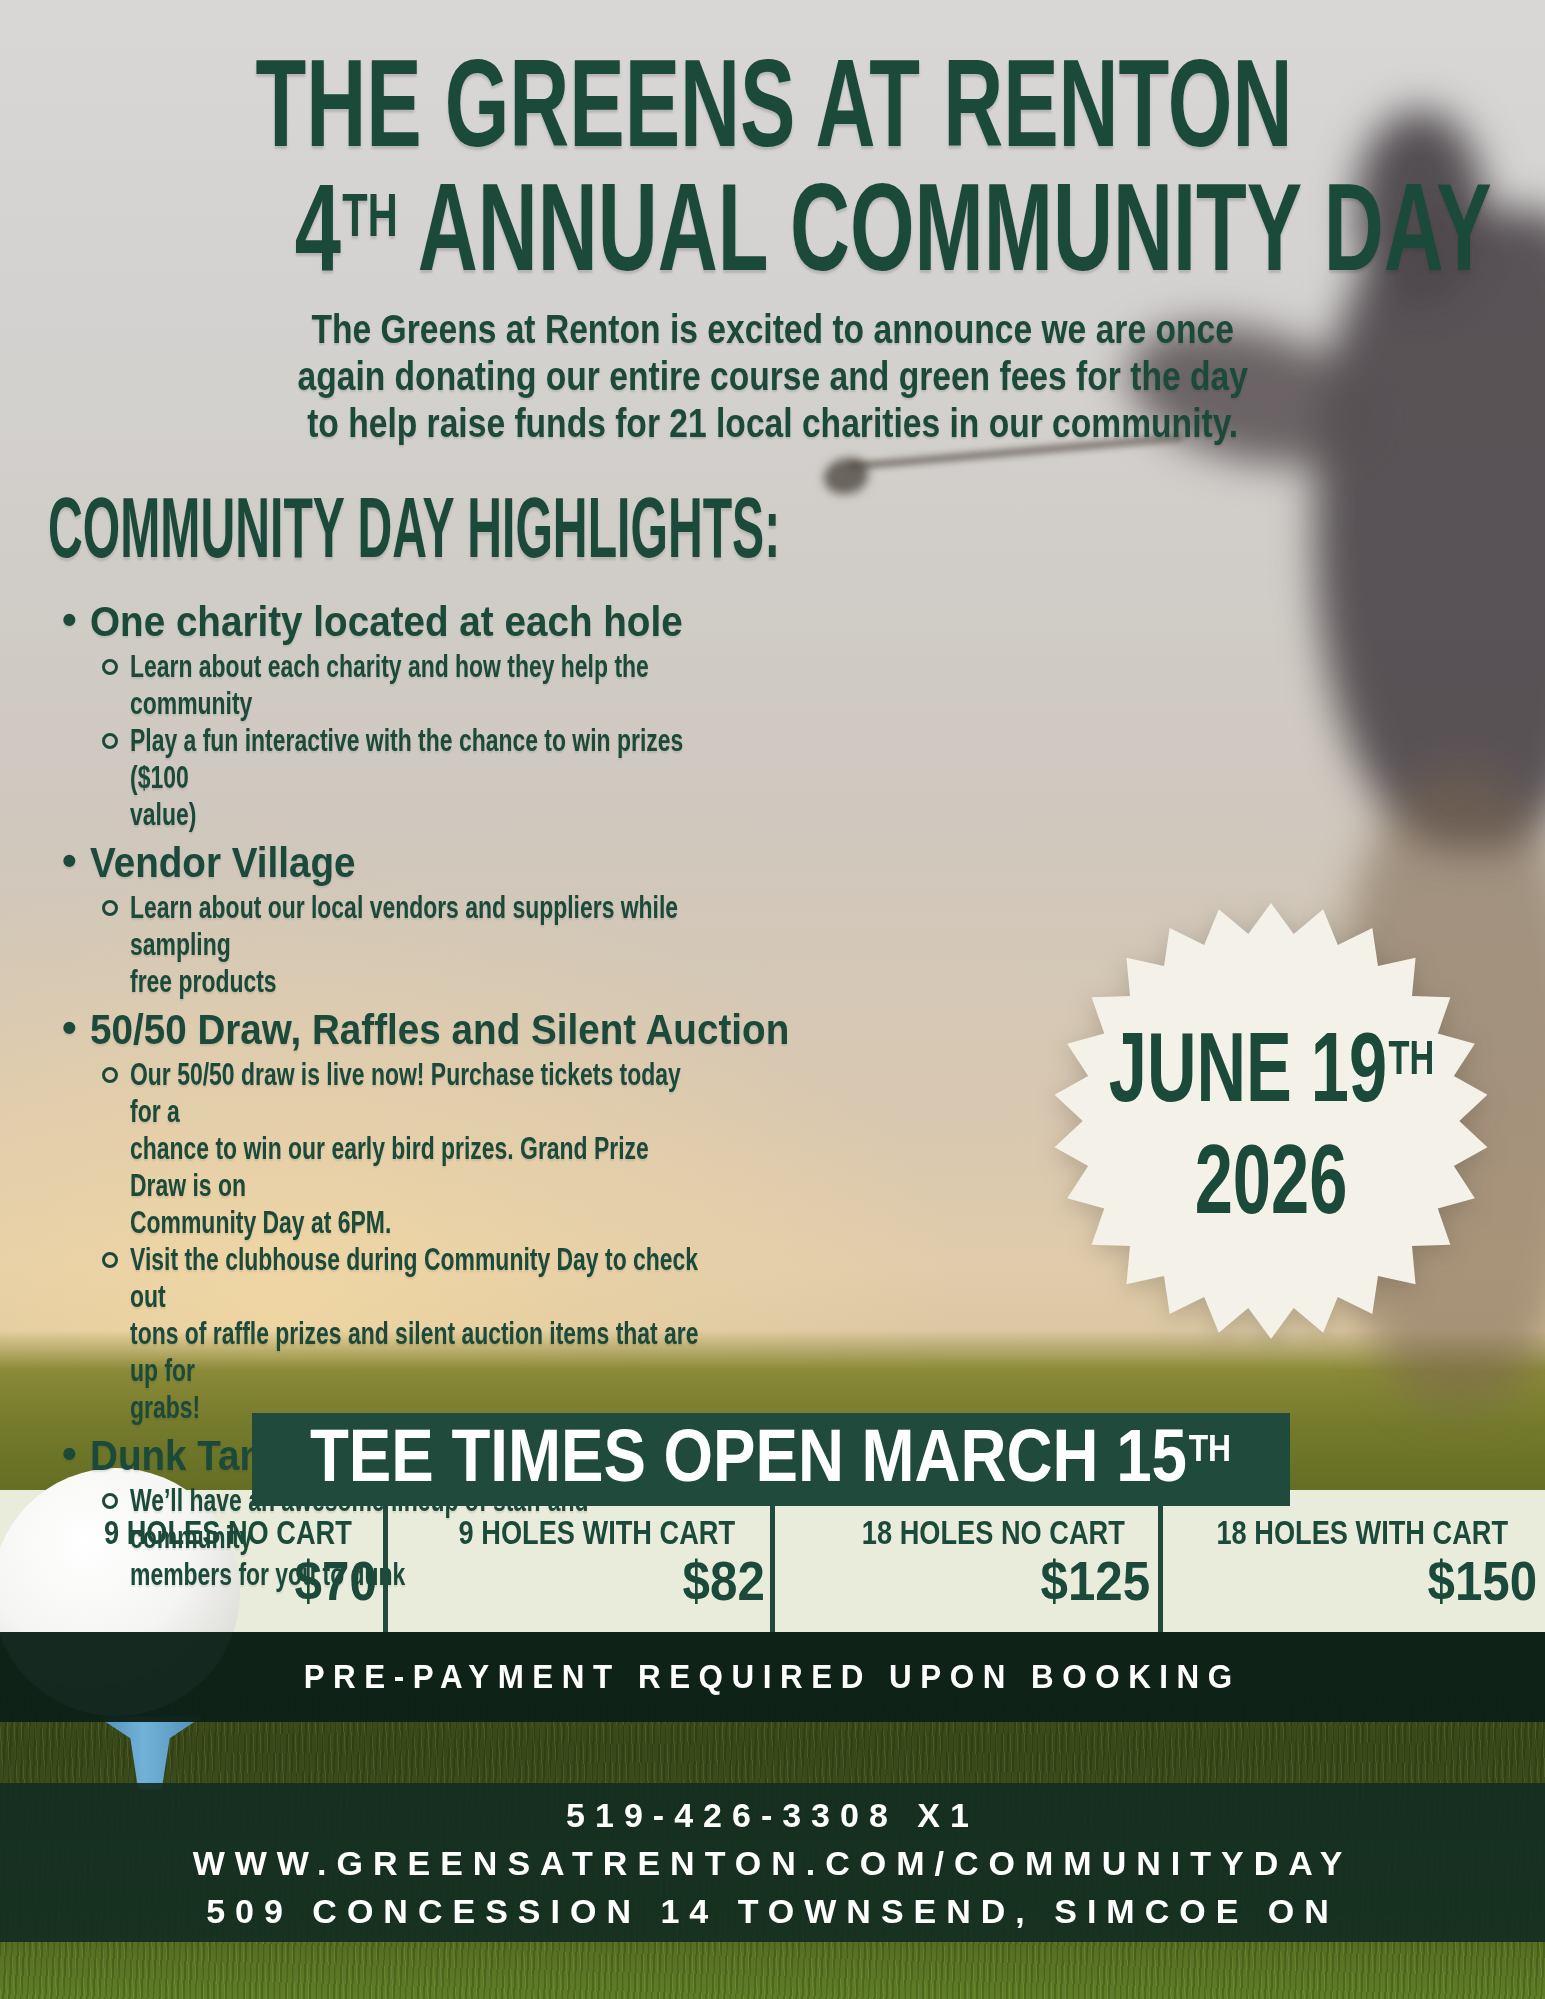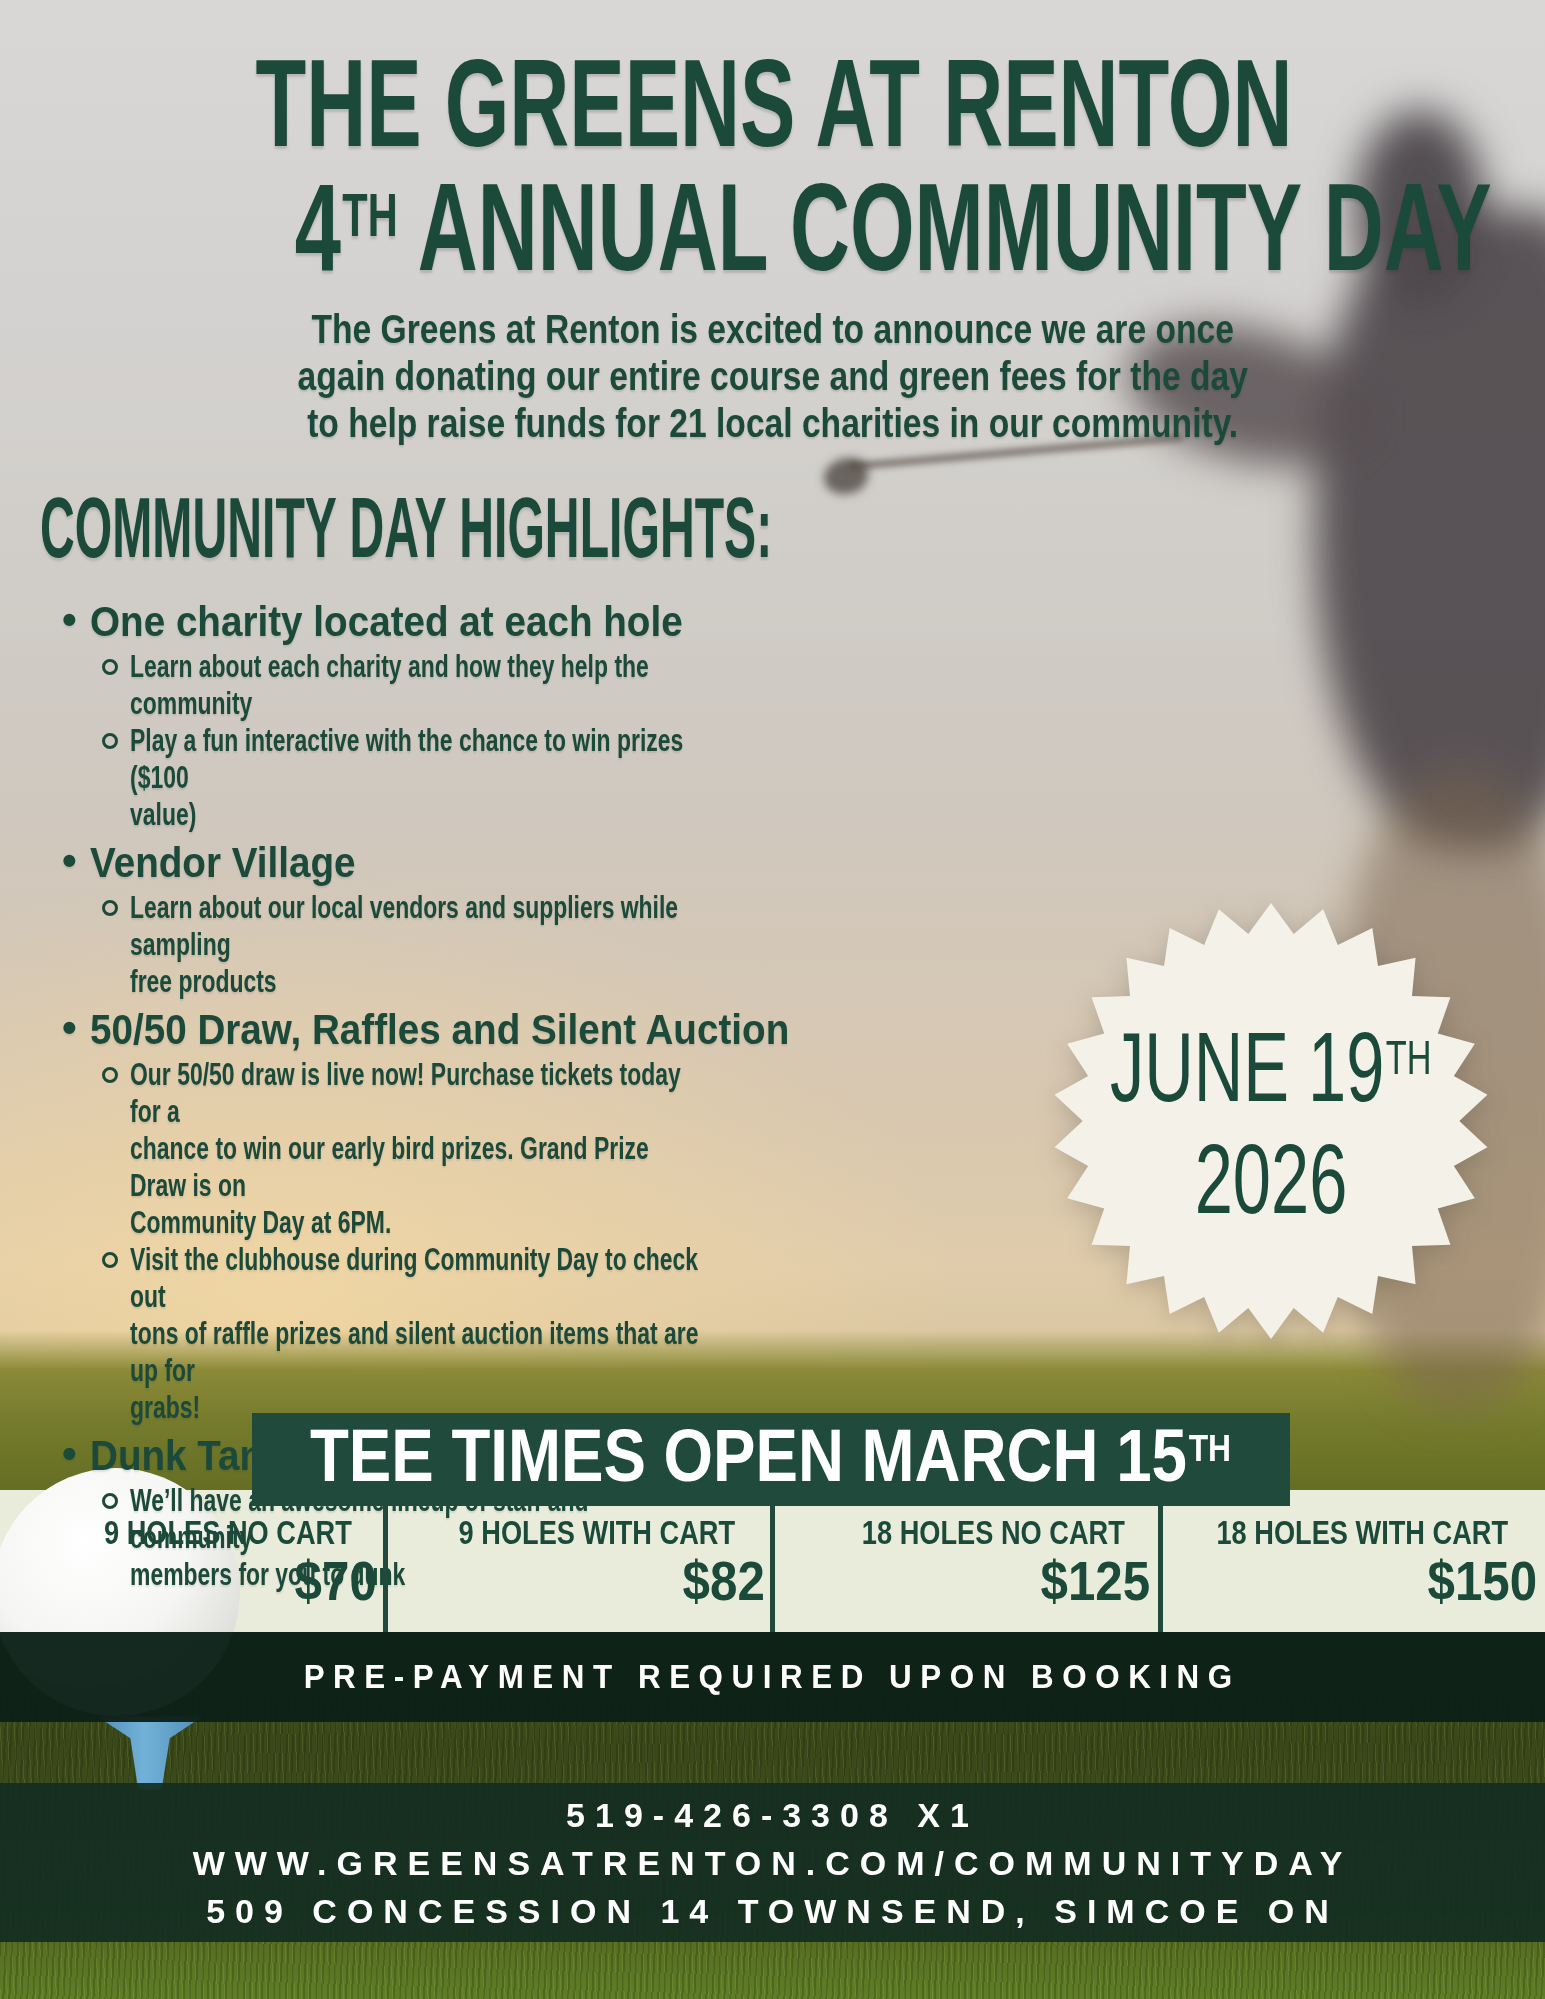--- a/index.html
+++ b/index.html
@@ -59,35 +59,35 @@
   .cx86{transform:scaleX(.86);} .cx88{transform:scaleX(.88);} .cx92{transform:scaleX(.92);}
   .cx95{transform:scaleX(.95);}
   sup { font-size:0.5em; line-height:0; position:relative; vertical-align:baseline; top:-0.55em; margin-left:2px; }
   
   .title-line1 { position:absolute; left:0; right:0; top:34px;  text-align:center; z-index:5;
     font-size:124px; font-weight:bold; color:var(--green); line-height:1.12; text-shadow:0 3px 3px rgba(40,40,40,0.18); }
   .title-line2 { position:absolute; left:0; right:0; top:158px; text-align:center; z-index:5;
     font-size:124px; font-weight:bold; color:var(--green); line-height:1.12; text-shadow:0 3px 3px rgba(40,40,40,0.18); }
   .intro { position:absolute; left:0; right:0; top:306px; text-align:center; z-index:5;
     font-size:40px; font-weight:bold; color:var(--green); line-height:47px; text-shadow:0 2px 2px rgba(40,40,40,0.15); }
-  .highlights-heading { position:absolute; left:40px; top:484px; z-index:5;
+  .highlights-heading { position:absolute; left:48px; top:484px; z-index:5;
     font-size:86px; font-weight:bold; color:var(--green); line-height:1.0; text-shadow:0 3px 3px rgba(40,40,40,0.15); }
   .hl-list { position:absolute; left:64px; top:596px; width:840px; z-index:5; color:var(--green); }
   .hl-item + .hl-item { margin-top:4px; }
   .hl-label { position:relative; padding-left:26px; font-size:42px; font-weight:bold; line-height:52px; text-shadow:0 2px 2px rgba(40,40,40,0.12); }
   .hl-label::before { content:"•"; position:absolute; left:-2px; top:-2px; }
   .hl-sub { position:relative; margin-left:36px; padding-left:30px; font-size:31px; font-weight:bold; line-height:37px; text-shadow:0 2px 2px rgba(40,40,40,0.12); }
   .hl-sub::before { content:""; position:absolute; left:2px; top:11px; width:10px; height:10px;
     border:3px solid var(--green); border-radius:50%; }
   
   .badge { position:absolute; left:1053px; top:903px; width:436px; height:436px; z-index:5; }
   .badge svg { position:absolute; left:0; top:0; width:100%; height:100%; filter:drop-shadow(0 6px 12px rgba(60,55,45,0.25)); }
   .badge-text { position:absolute; left:0; top:0; width:100%; height:100%; display:flex; flex-direction:column;
     align-items:center; justify-content:center; gap:14px; padding-top:4px; box-sizing:border-box;
-    color:var(--green); font-weight:normal; font-size:98px; line-height:1.0; text-align:center; }
+    color:var(--green); font-weight:bold; font-size:98px; line-height:1.0; text-align:center; }
   
   .banner { position:absolute; left:252px; top:1413px; width:1038px; height:93px; z-index:6;
     background:var(--banner-green); display:flex; align-items:flex-start; justify-content:center;
     color:#ffffff; font-weight:bold; font-size:74px; }
   
   .price-strip { position:absolute; left:0; top:1490px; width:100%; height:142px; background:var(--cream); z-index:3; }
   .price-cols  { position:absolute; left:0; top:1490px; width:100%; height:142px; display:flex; z-index:6; }
   .price-col { flex:1 1 0; display:flex; flex-direction:column; align-items:flex-end; justify-content:center;
     gap:0px; color:var(--green); }
   .price-col + .price-col { border-left:5px solid var(--banner-green); }

